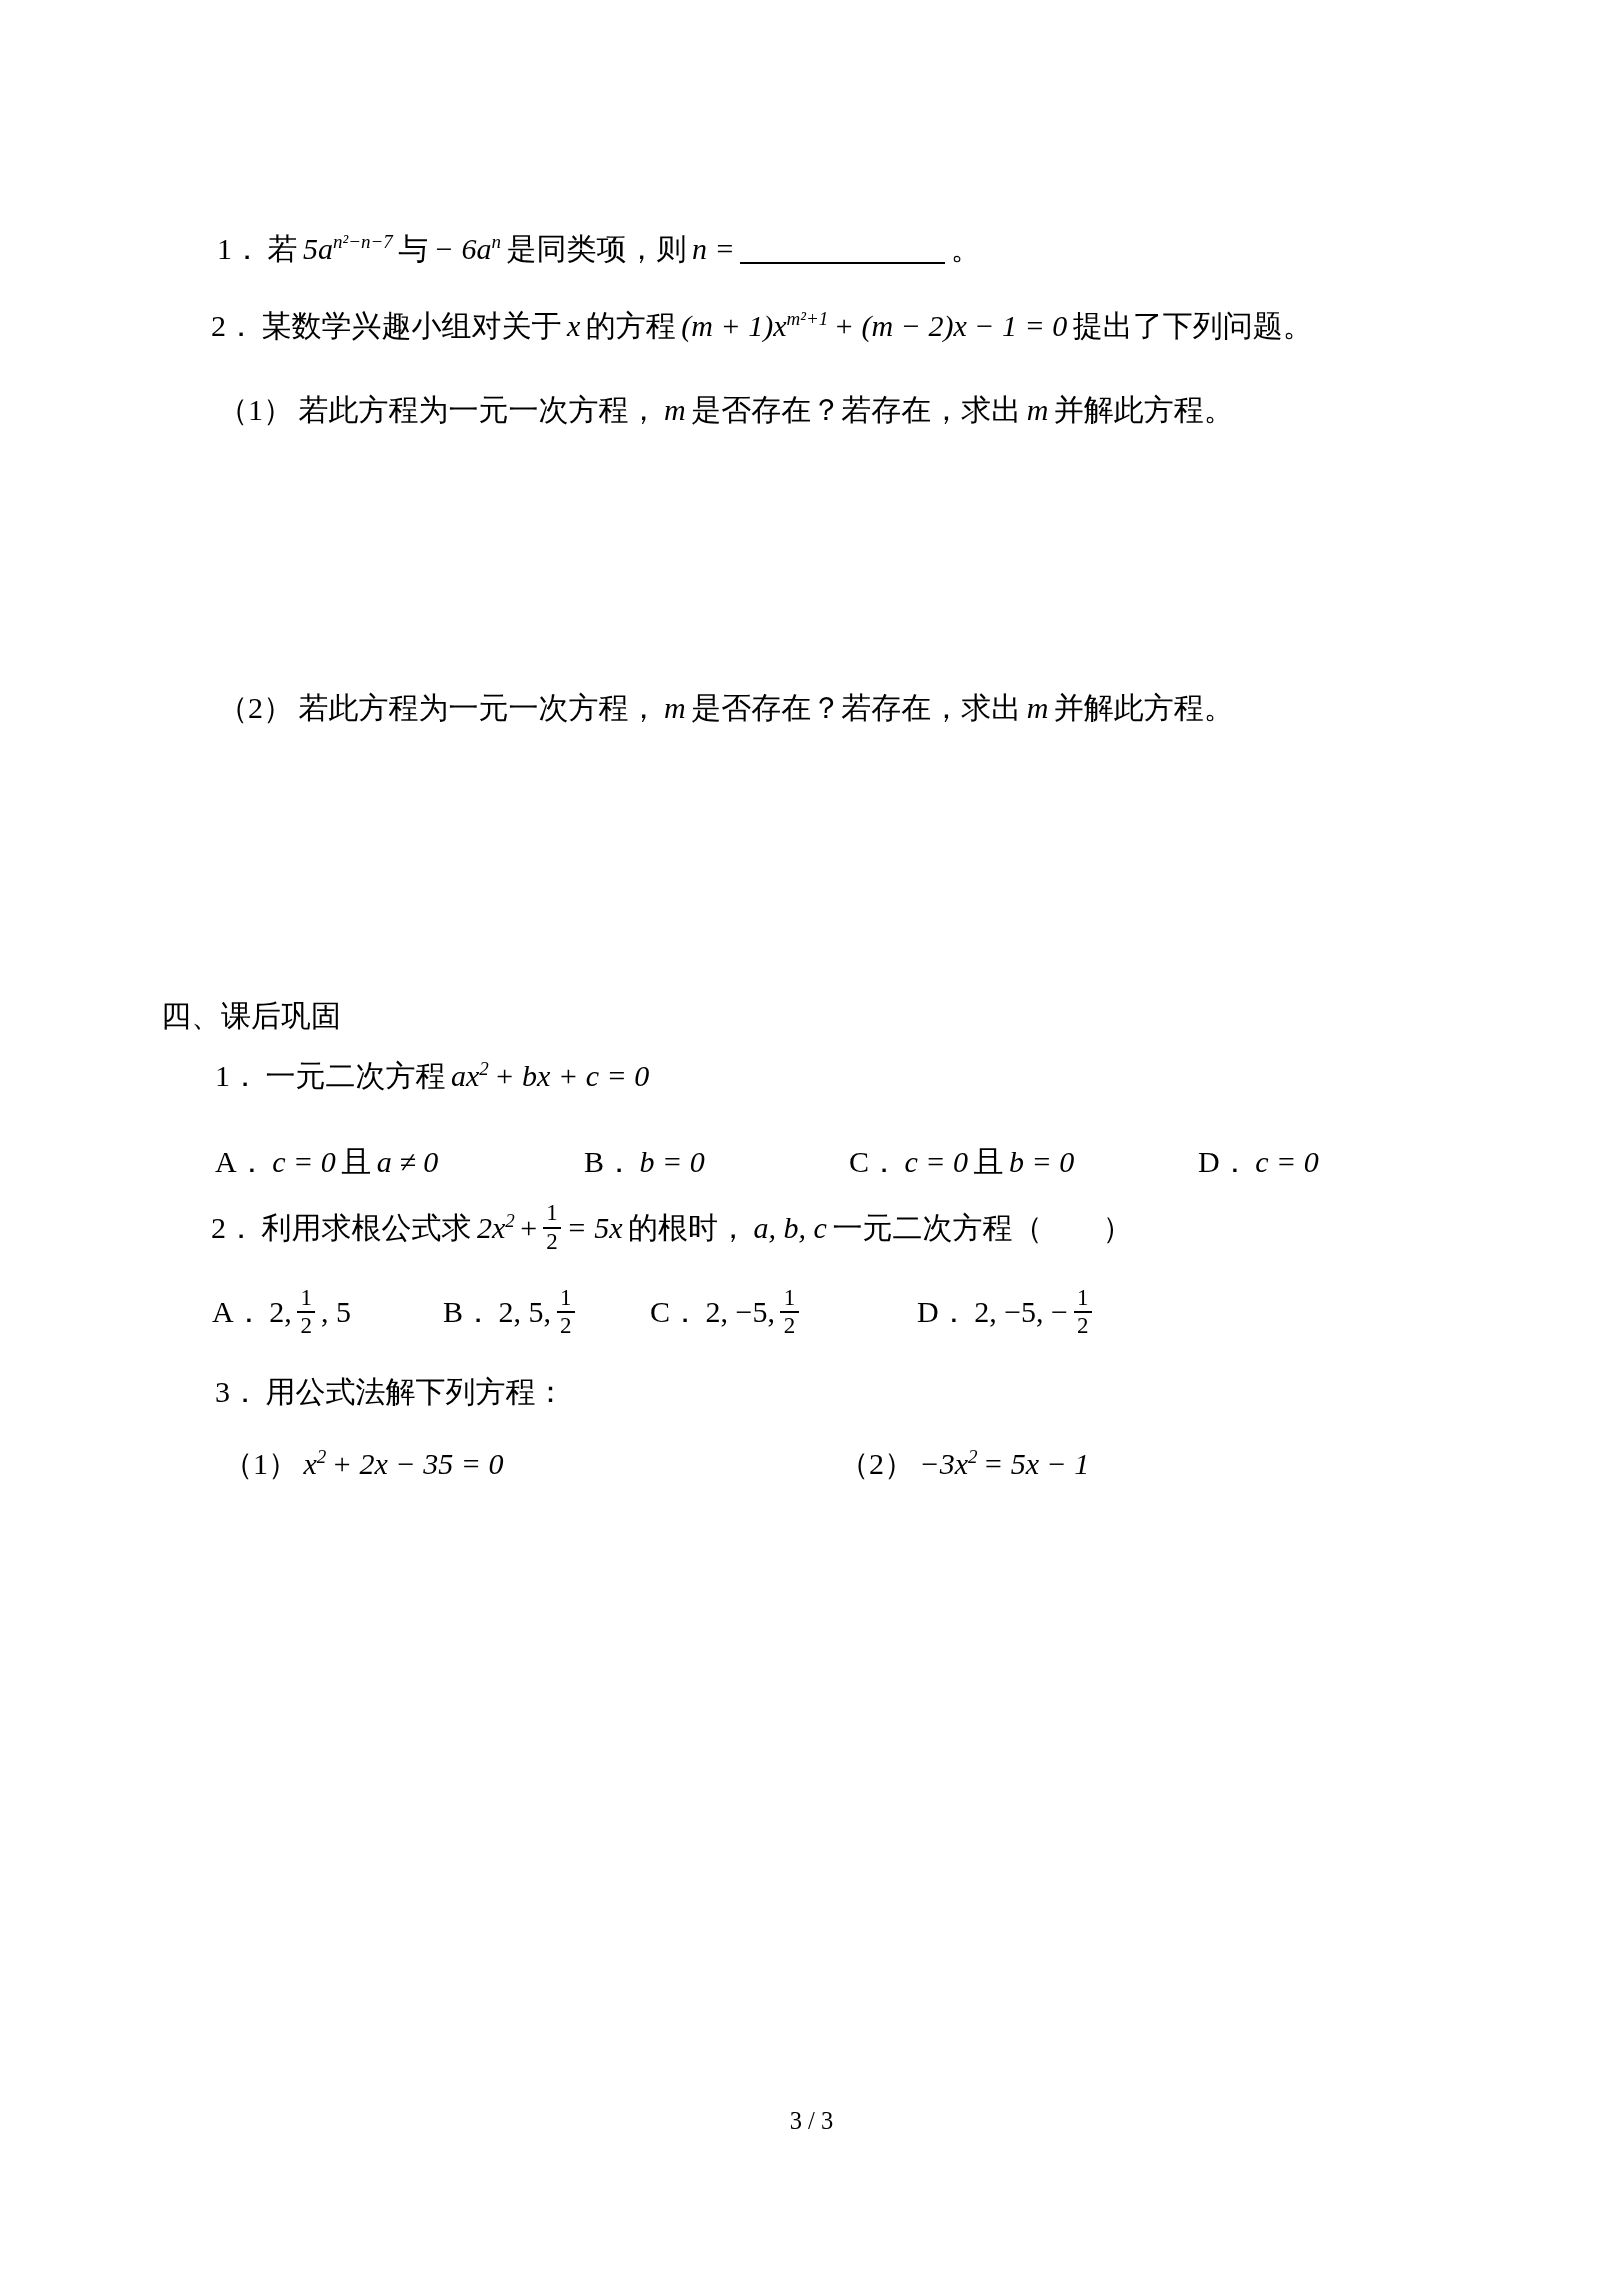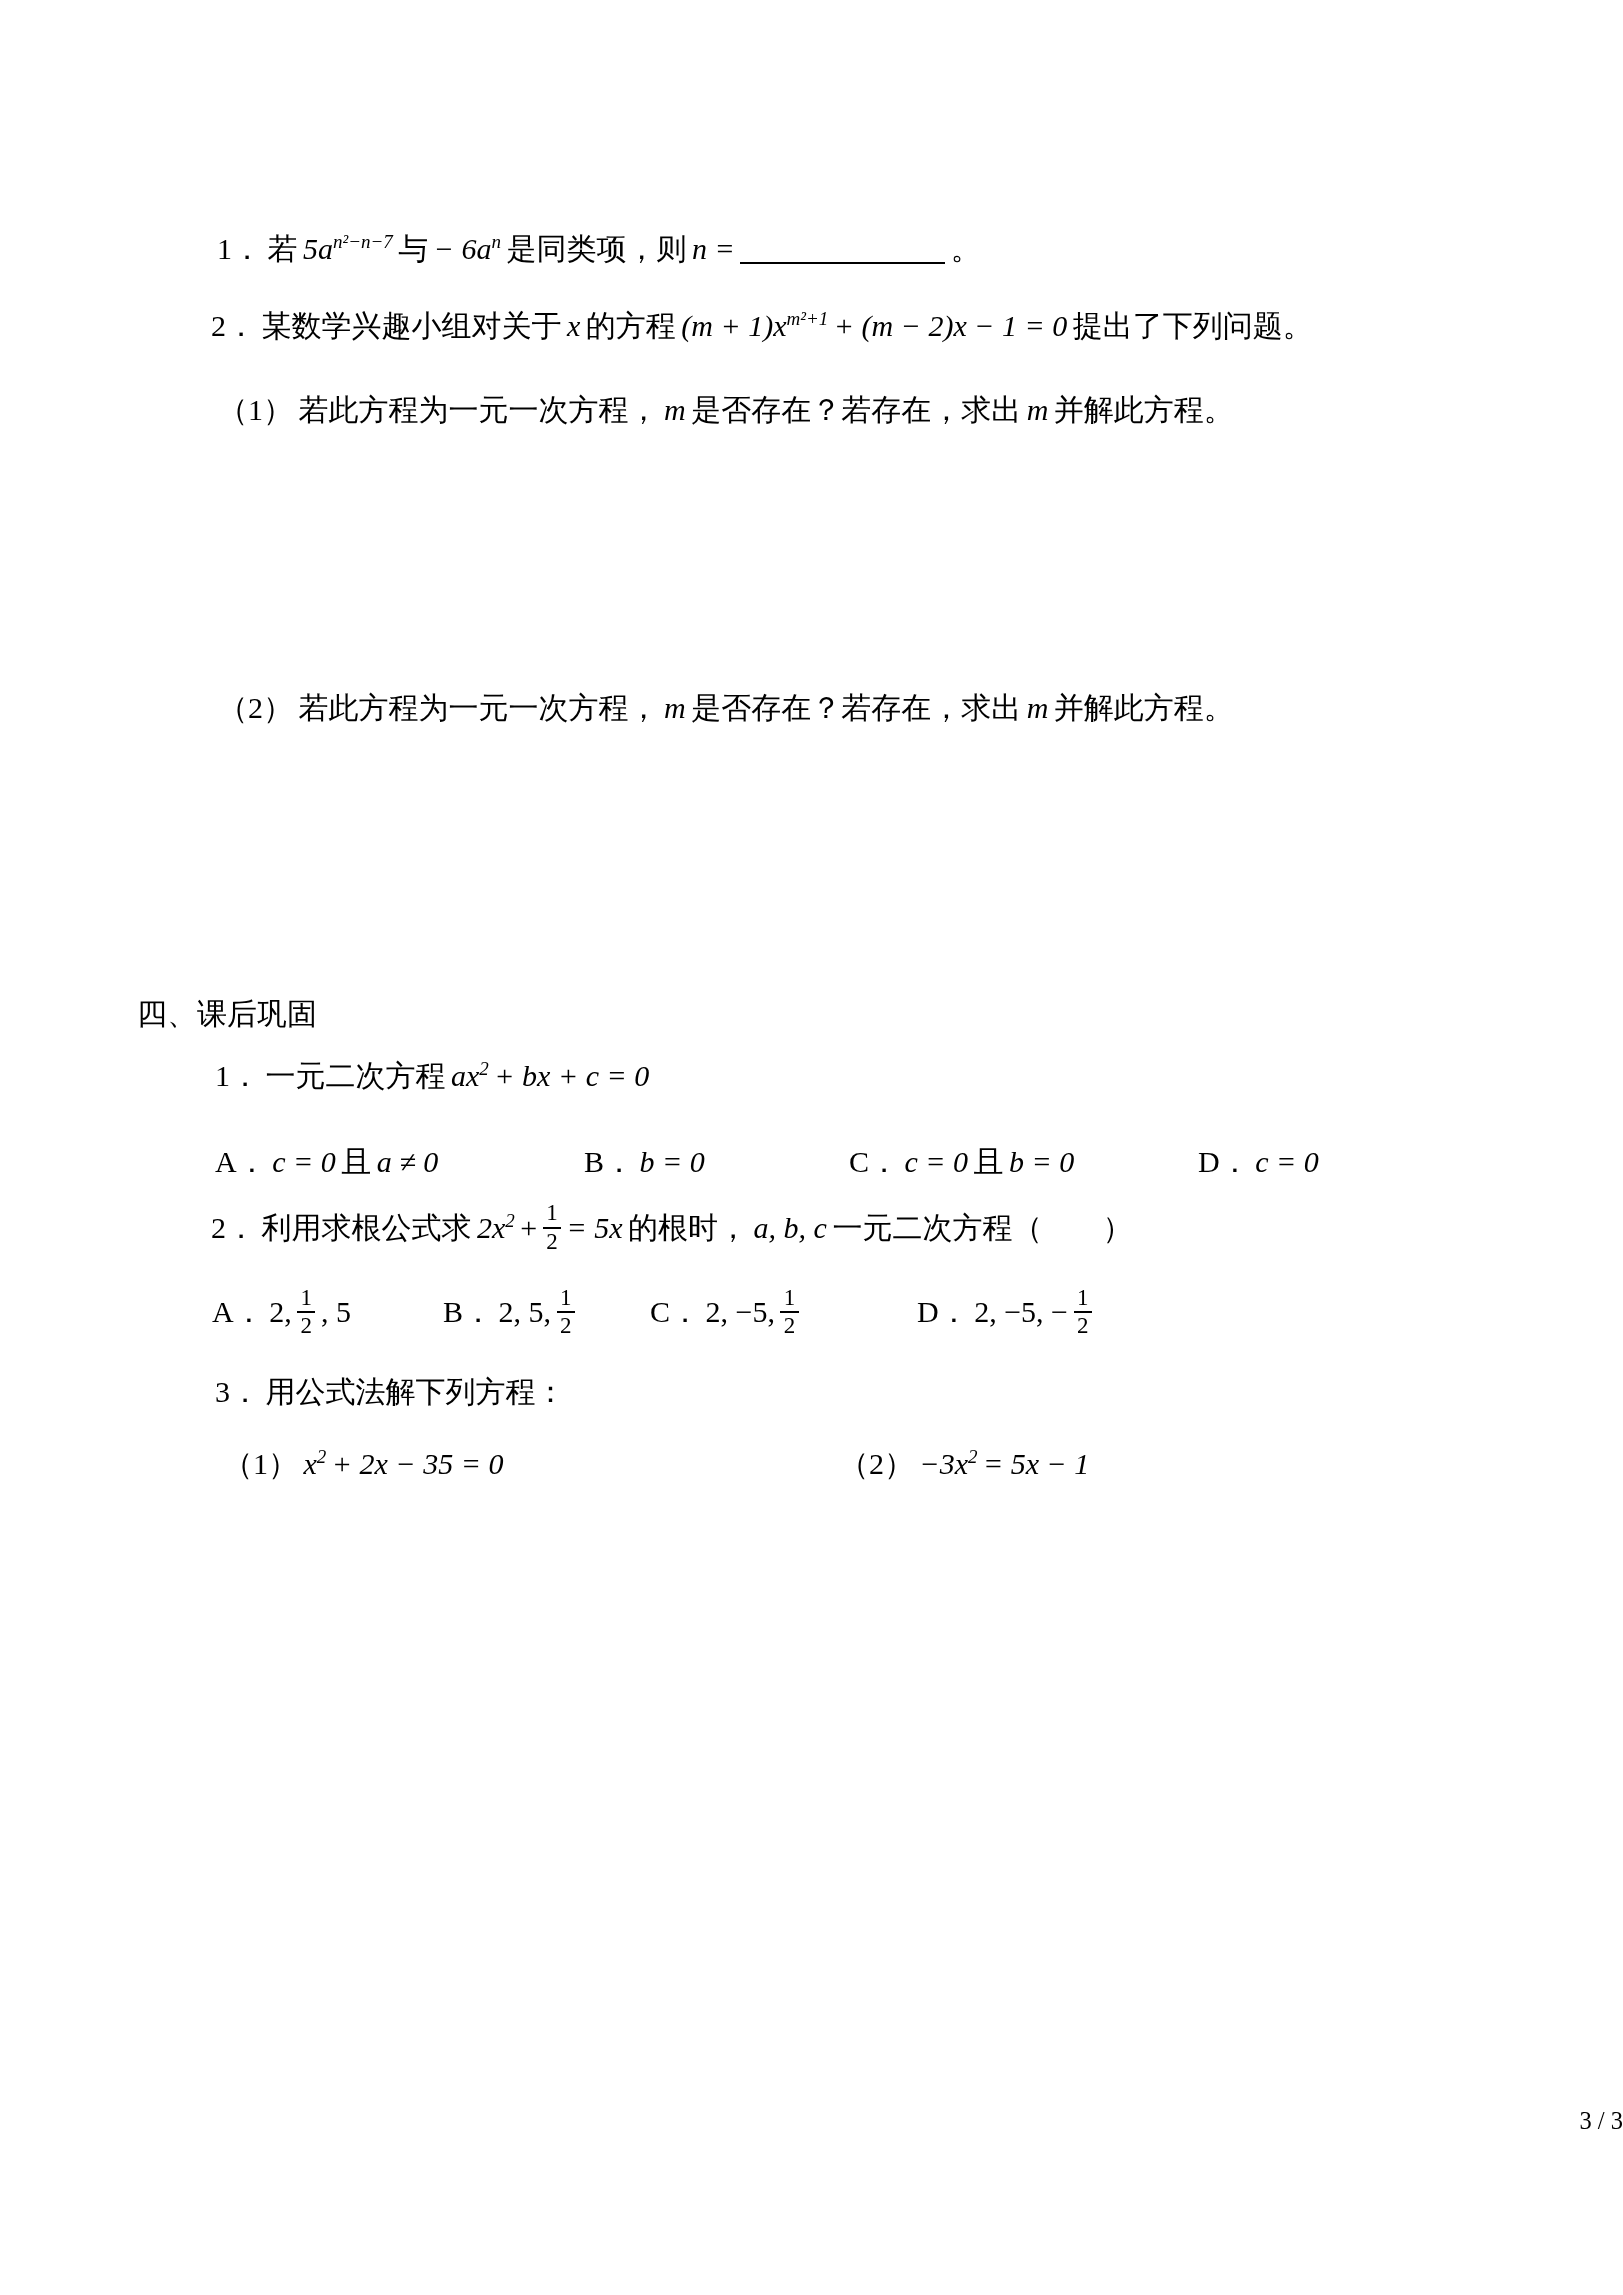--- a/index.html
+++ b/index.html
@@ -66,21 +66,21 @@
 
   <div class="line" style="top:689px;left:218px;">
     <span class="up">（2）</span>
     <span class="up">若此方程为一元一次方程，</span>
     <span class="m">m</span>
     <span class="up">是否存在？若存在，求出</span>
     <span class="m">m</span>
     <span class="up">并解此方程。</span>
   </div>
 
-  <div class="line" style="top:997px;left:137px;font-family:Liberation Mono, monospace;">
+  <div class="line" style="top:997px;left:161px;">
     <span class="up">四、课后巩固</span>
   </div>
 
   <div class="line" style="top:1057px;left:215px;">
     <span class="up">1．</span>
     <span class="up">一元二次方程</span>
     <span class="m"><span>ax</span><sup>2</sup></span>
     <span class="m">+ bx + c = 0</span>
   </div>
 
@@ -169,16 +169,16 @@
       <span class="m"><span>x</span><sup>2</sup></span>
       <span class="m">+ 2x − 35 = 0</span>
     </span>
     <span class="opt line" style="position:absolute;left:839px;top:0;">
       <span class="up">（2）</span>
       <span class="m"><span>−3x</span><sup>2</sup></span>
       <span class="m">= 5x − 1</span>
     </span>
   </div>
 
-  <div class="footer" style="top:2107px;text-align:right;">3 / 3</div>
+  <div class="footer" style="top:2107px;">3 / 3</div>
 
 </div>
 
 
 </body></html>

